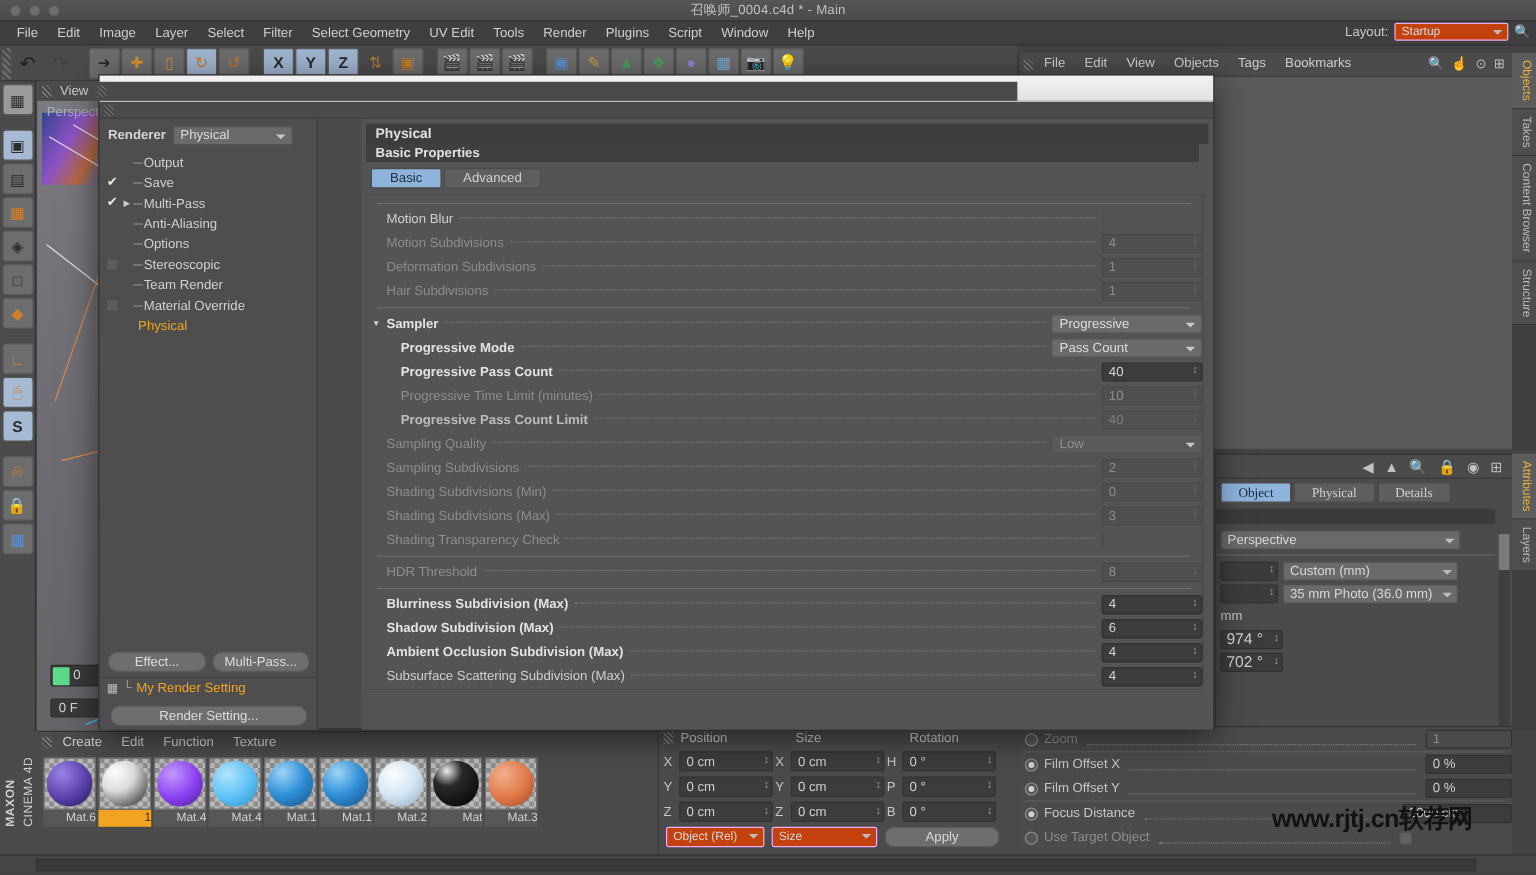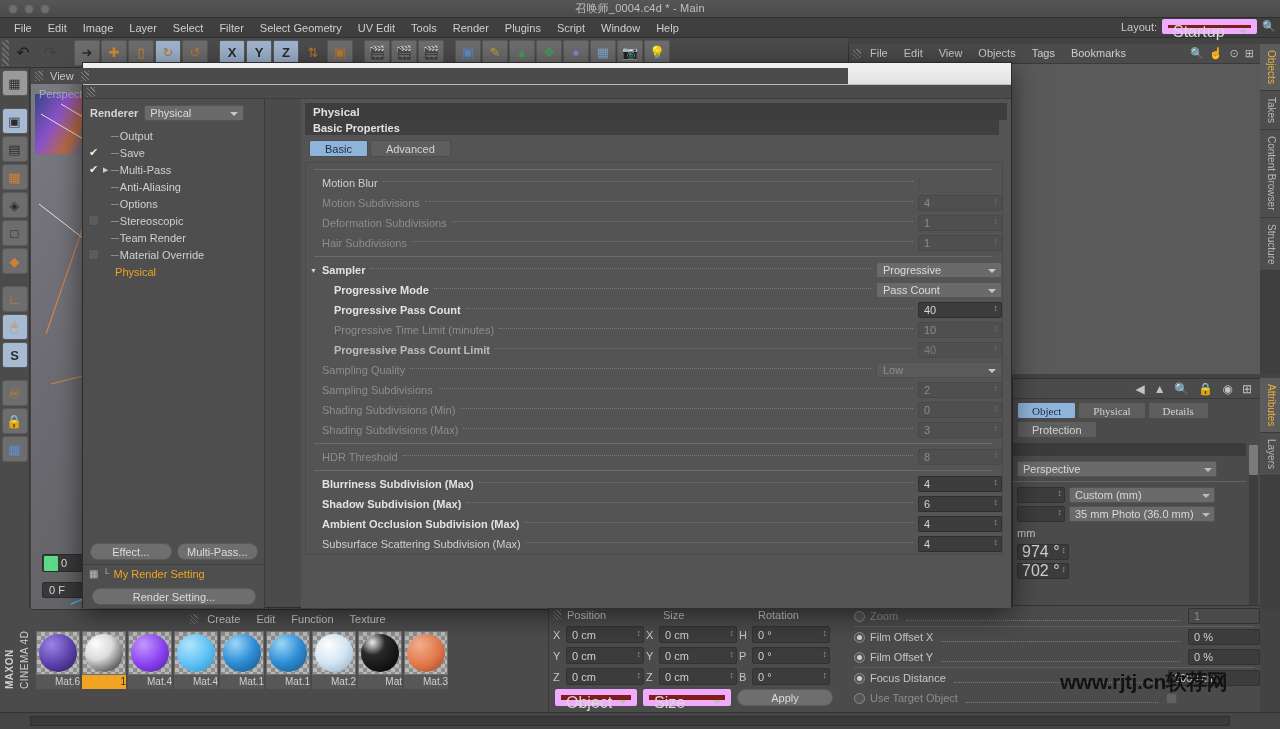--- a/index.html
+++ b/index.html
@@ -28,22 +28,22 @@
   
   #menubar{
     left:0; top:18px; width:1280px; height:20px;
     background:#3f3f3f; border-bottom:1px solid #303030;
     display:flex; align-items:center; padding-left:6px;
   }
   #menubar .mi{ padding:0 8px; height:18px; line-height:18px; color:#cfcfcf; font-size:11px; cursor:default;}
   #layoutwrap{ position:absolute; right:4px; top:1px; display:flex; align-items:center; gap:5px;}
   #layoutwrap .lbl{ color:#c8c8c8; font-size:11px;}
   .combo{
-    background:#7f1d1d; border:6px solid #f0abfc; border-radius:2px;
-    height:15px; line-height:14px; color:#d8d8d8; font-size:16px;
+    background:#c2410c; border:1px solid #f0abfc; border-radius:2px;
+    height:15px; line-height:14px; color:#d8d8d8; font-size:10px;
     padding:0 16px 0 5px; position:relative; min-width:60px;
   }
   .combo:after{
     content:""; position:absolute; right:4px; top:5px;
     border-left:4px solid transparent; border-right:4px solid transparent;
     border-top:4px solid #bcbcbc;
   }
   .searchglyph{ width:14px;height:14px; color:#bdbdbd; font-size:11px; text-align:center;}
 
   
@@ -138,21 +138,21 @@
      padding-right:8px;color:#c2c2c2;font-size:12px;border-bottom:1px solid #3a3a3a;}
   #attrtabs{ display:flex;gap:2px;padding:3px 0 0 4px;font-family:Liberation Serif, serif;}
   .atab{ height:17px;line-height:16px;padding:0 14px;font-size:11px;background:#5e5e5e;
      border:1px solid #4c4c4c;border-radius:2px;color:#d2d2d2;}
   .atab.active{ background:#8fb4dc; color:#1d2b3a; }
   #attrtabs2{ display:flex;padding:2px 0 0 4px;}
   #attrbody{ position:relative; padding:2px 0 0 0; }
   .abar{ height:13px;background:#3b3b3b;margin:3px 14px 3px 0; }
   .arow{ display:flex;align-items:center;height:19px;padding-left:4px;gap:4px;}
   .afield{ background:#3c3c3c;border:1px solid #323232;border-radius:2px;height:16px;
-     color:#cfcfcf;font-size:16px;display:flex;align-items:center;padding:0 4px;position:relative;}
+     color:#cfcfcf;font-size:13px;display:flex;align-items:center;padding:0 4px;position:relative;}
   .spin:after{content:"\2195";position:absolute;right:2px;top:0px;font-size:9px;color:#9a9a9a;}
   .acombo{ background:#6a6a6a;border:1px solid #545454;border-radius:2px;height:16px;
      line-height:15px;color:#d8d8d8;font-size:11px;padding:0 16px 0 5px;position:relative;}
   .acombo:after{content:"";position:absolute;right:4px;top:6px;
      border-left:4px solid transparent;border-right:4px solid transparent;border-top:4px solid #bcbcbc;}
   #attrscroll{ position:absolute; right:2px; top:66px; width:9px; height:160px; background:#3e3e3e;}
   #attrscroll .thumb{ width:9px;height:30px;background:#7a7a7a;border-radius:1px;}
 
   
   #cambox{
@@ -170,21 +170,21 @@
   .cval{ width:78px;height:16px;background:#3c3c3c;border:1px solid #323232;border-radius:2px;
      color:#cfcfcf;font-size:11px;display:flex;align-items:center;padding-left:5px;position:relative;}
   .cval.dim{ color:#8b8b8b; background:#4a4a4a;}
   .cbox{ width:11px;height:11px;background:#626262;border:1px solid #4f4f4f;border-radius:2px;}
 
   
   #matmgr{
     left:31px; top:609px; width:517px; height:103px;
     background:#4b4b4b; border-top:1px solid #343434;
   }
-  #matbar{ height:18px;display:flex;align-items:center;gap:2px;padding-left:4px;justify-content:center;}
+  #matbar{ height:18px;display:flex;align-items:center;gap:2px;padding-left:4px;}
   #matbar .mi{ padding:0 7px;font-size:11px;color:#cfcfcf;height:16px;line-height:16px;}
   #matlist{ display:flex; gap:2px; padding:3px 0 0 5px;}
   .matcell{ width:44px; }
   .matsw{ width:44px;height:44px;border:1px solid #6e6e6e;
     background:
       repeating-conic-gradient(#b9b9b9 0% 25%, #8e8e8e 0% 50%) 0 0/8px 8px;
     display:flex;align-items:center;justify-content:center;}
   .matball{ width:38px;height:38px;border-radius:50%;}
   .matname{ height:14px;font-size:10px;color:#d0d0d0;text-align:right;padding-left:2px;line-height:14px;
      background:#575757;overflow:hidden;white-space:nowrap;}
@@ -481,23 +481,20 @@
     <span>🔍</span>
     <span>🔒</span>
     <span>◉</span>
     <span>⊞</span>
   </div>
   <div id="attrtabs">
     <div class="atab active">Object</div>
     <div class="atab">Physical</div>
     <div class="atab">Details</div>
   </div>
-  <div id="attrtabs2">
-    <div class="atab">Protection</div>
-  </div>
   <div id="attrbody">
     <div class="abar"></div>
     <div class="arow">
       <div class="acombo" style="width:200px">Perspective</div>
     </div>
     <div style="height:1px;background:#646464;margin:3px 14px 3px 0;"></div>
     <div class="arow">
       <div class="afield spin" style="width:48px"></div>
       <div class="acombo" style="width:146px">Custom (mm)</div>
     </div>
@@ -862,20 +859,25 @@
           <div class="prow dis">
             <span class="plabel">Shading Subdivisions (Min)</span>
             <span class="fill"></span>
             <span class="pfield dis">0</span>
           </div>
           <div class="prow dis">
             <span class="plabel">Shading Subdivisions (Max)</span>
             <span class="fill"></span>
             <span class="pfield dis">3</span>
           </div>
+          <div class="prow dis">
+            <span class="plabel">Shading Transparency Check</span>
+            <span class="fill"></span>
+            <span class="pctl"><span class="pchk dis"></span></span>
+          </div>
           <div class="psep"></div>
 
           <div class="prow dis">
             <span class="plabel">HDR Threshold</span>
             <span class="fill"></span>
             <span class="pfield dis">8</span>
           </div>
           <div class="psep"></div>
 
           <div class="prow bold">

